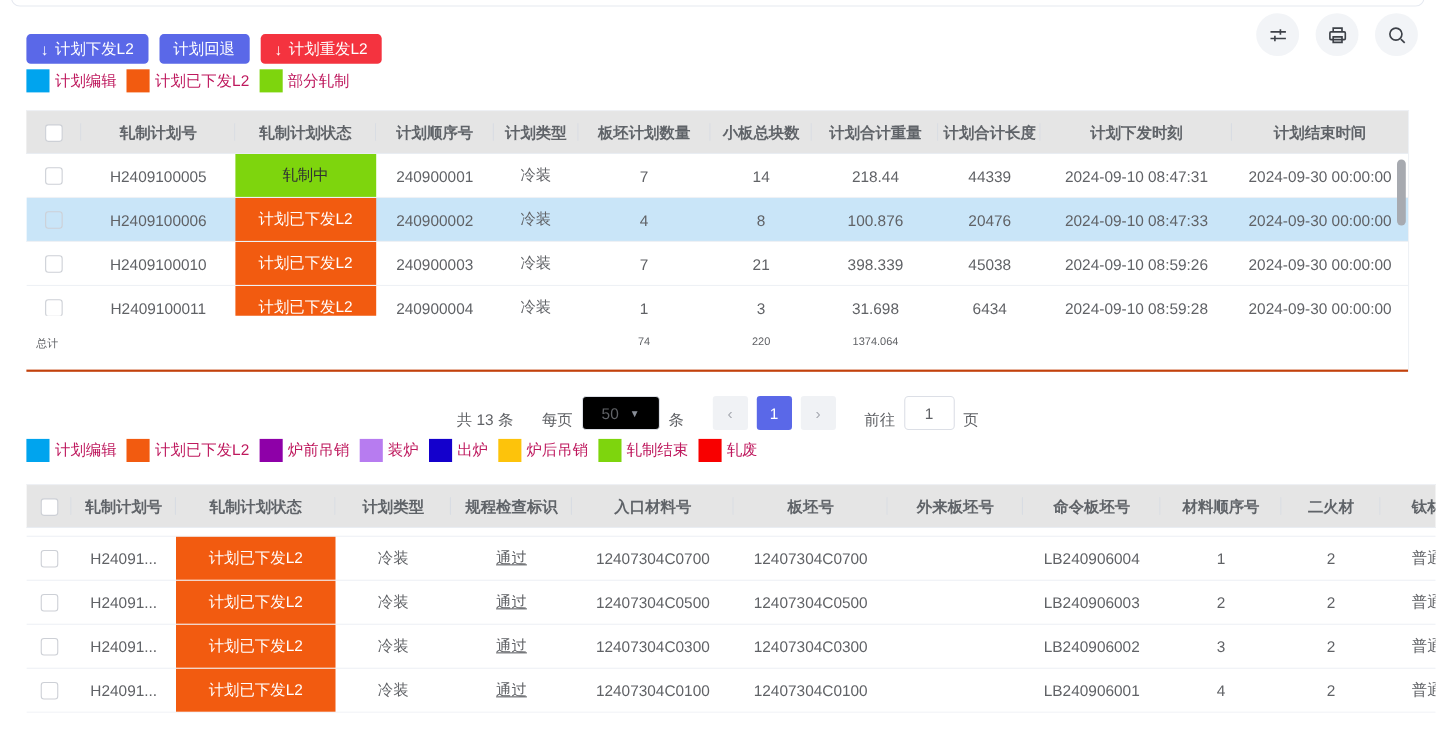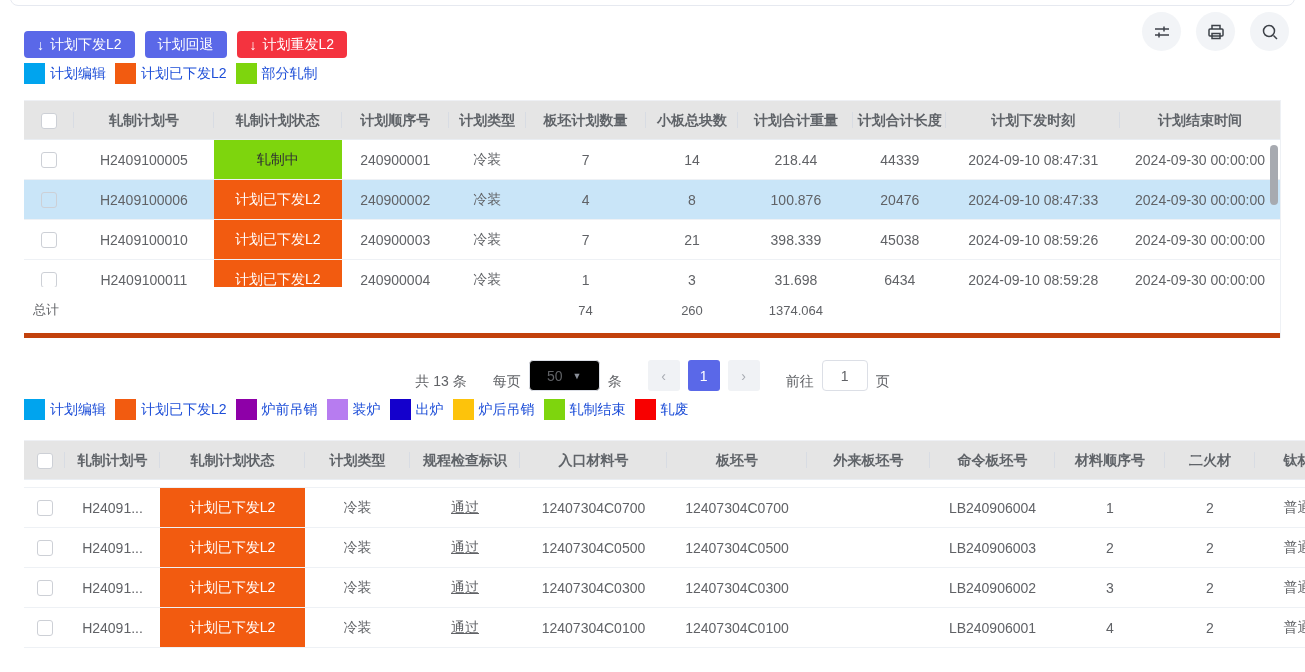--- a/index.html
+++ b/index.html
@@ -20,21 +20,21 @@
   .toolbar { position:absolute; top:31px; left:24px; display:flex; gap:10px; }
   .btn { height:27px; padding:0 13px; border:none; border-radius:4px; color:#fff;
     font-size:14px; display:flex; align-items:center; gap:6px; cursor:pointer;
     font-family:inherit; }
   .btn .arr { font-size:14px; }
 
   
   .legend { position:absolute; left:24px; display:flex; align-items:center; }
   .legend-item { display:flex; align-items:center; margin-right:9px; }
   .swatch { width:21px; height:21px; margin-right:5px; display:inline-block; }
-  .legend-label { color:#1d4ed8; font-size:14px; }
+  .legend-label { color:#be185d; font-size:14px; }
 
   
   .tbl { position:absolute; left:24px; }
   .thead { display:flex; background:#e5e5e5; border-top:1px solid #eef0f4;
     border-bottom:1px solid #e9edf2; height:40px; align-items:center; }
   .th { font-weight:bold; color:#5f6368; text-align:center; position:relative;
     height:40px; line-height:40px; white-space:nowrap; overflow:hidden; }
   .th:not(:last-child)::after { content:""; position:absolute; right:0; top:12px;
     height:16px; width:1px; background:#d8dce3; }
   .tr { display:flex; height:40px; align-items:stretch; border-bottom:1px solid #eef1f5; }
@@ -47,21 +47,21 @@
   .thead .cbx { background:#fff; }
   .link { text-decoration:underline; cursor:pointer; }
 
   
   .c0{width:50px;} .c1{width:140px;} .c2{width:128px;} .c3{width:107px;}
   .c4{width:77px;} .c5{width:120px;} .c6{width:93px;} .c7{width:115px;}
   .c8{width:93px;} .c9{width:174px;} .c10{width:160px;}
   #table1 { top:100px; width:1257px; border-right:1px solid #eef1f5; }
   #table1 .tbody { height:147px; overflow:hidden; position:relative; }
   .summary-row { display:flex; height:51px; align-items:center;
-    border-bottom:5px solid #c2410c; font-size:13px; color:#606266; }
+    border-bottom:2px solid #c2410c; font-size:10px; color:#606266; }
   .summary-row .first { justify-content:flex-start; padding-left:9px; }
   .vscroll { position:absolute; right:2px; top:5px; width:8px; height:60px;
     border-radius:4px; background:#a7aab0; }
 
   
   .pagination { position:absolute; top:357px; left:0; width:1305px; height:34px;
     display:flex; align-items:flex-end; justify-content:center; gap:8px; color:#606266; }
   .pg-select { width:71px; height:31px; border:1px solid #dcdfe6; border-radius:4px;
     display:flex; align-items:center; justify-content:center; gap:10px; cursor:pointer;
     background:#000000; }
@@ -221,21 +221,21 @@
     </div>
     <div class="vscroll"></div>
   </div>
   <div class="summary-row">
     <div class="td c0 first">总计</div>
     <div class="td c1"></div>
       <div class="td c2"></div>
       <div class="td c3"></div>
       <div class="td c4"></div>
     <div class="td c5">74</div>
-    <div class="td c6">260</div>
+    <div class="td c6">220</div>
     <div class="td c7">1374.064</div>
     <div class="td c8"></div>
       <div class="td c9"></div>
       <div class="td c10"></div>
   </div>
 </div>
 
 <div class="pagination">
   <span>共 13 条</span>
   <span class="pg-gap"></span>

